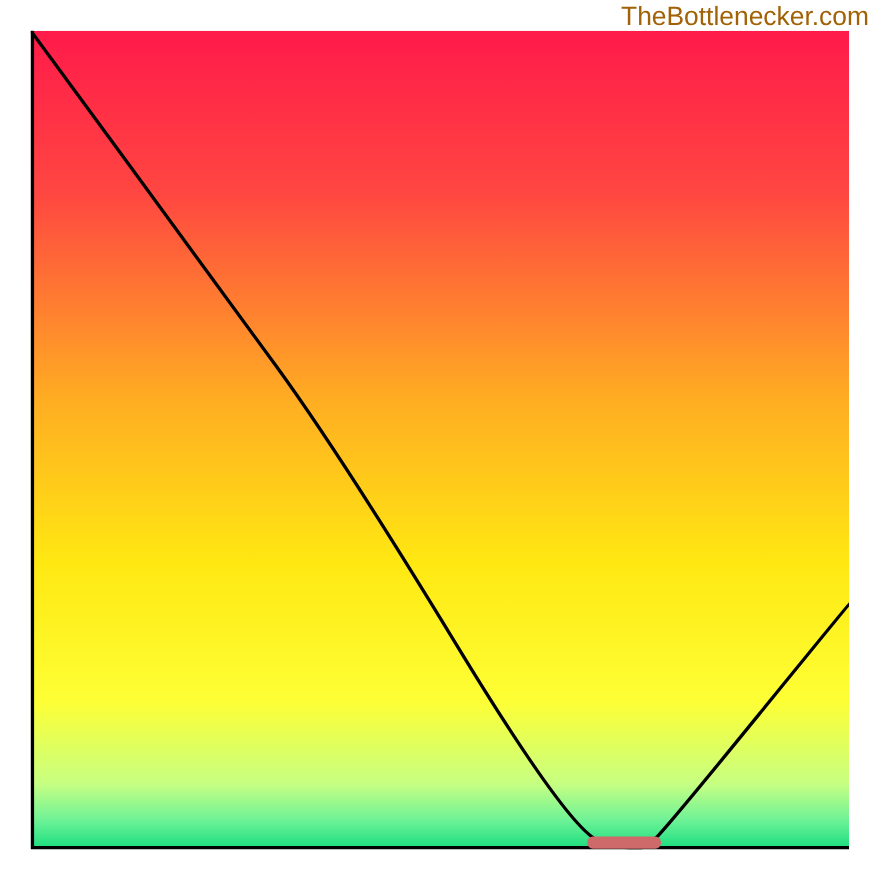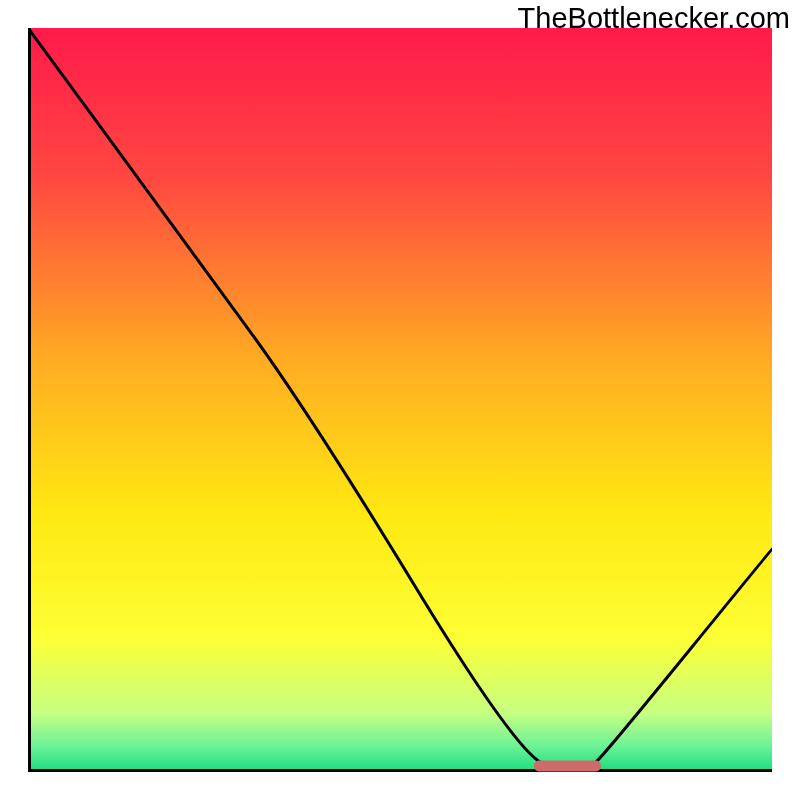--- a/index.html
+++ b/index.html
@@ -13,22 +13,22 @@
   .container {
     position: relative;
     width: 800px;
     height: 800px;
   }
   .watermark {
     position: absolute;
     top: 2px;
     right: 10px;
     font-family: Arial, Helvetica, sans-serif;
-    font-size: 29px;
-    color: #000000;
+    font-size: 24px;
+    color: #a16207;
     letter-spacing: 0px;
   }
   .plot {
     position: absolute;
     left: 28px;
     top: 28px;
     width: 744px;
     height: 744px;
   }
   .plot svg {

